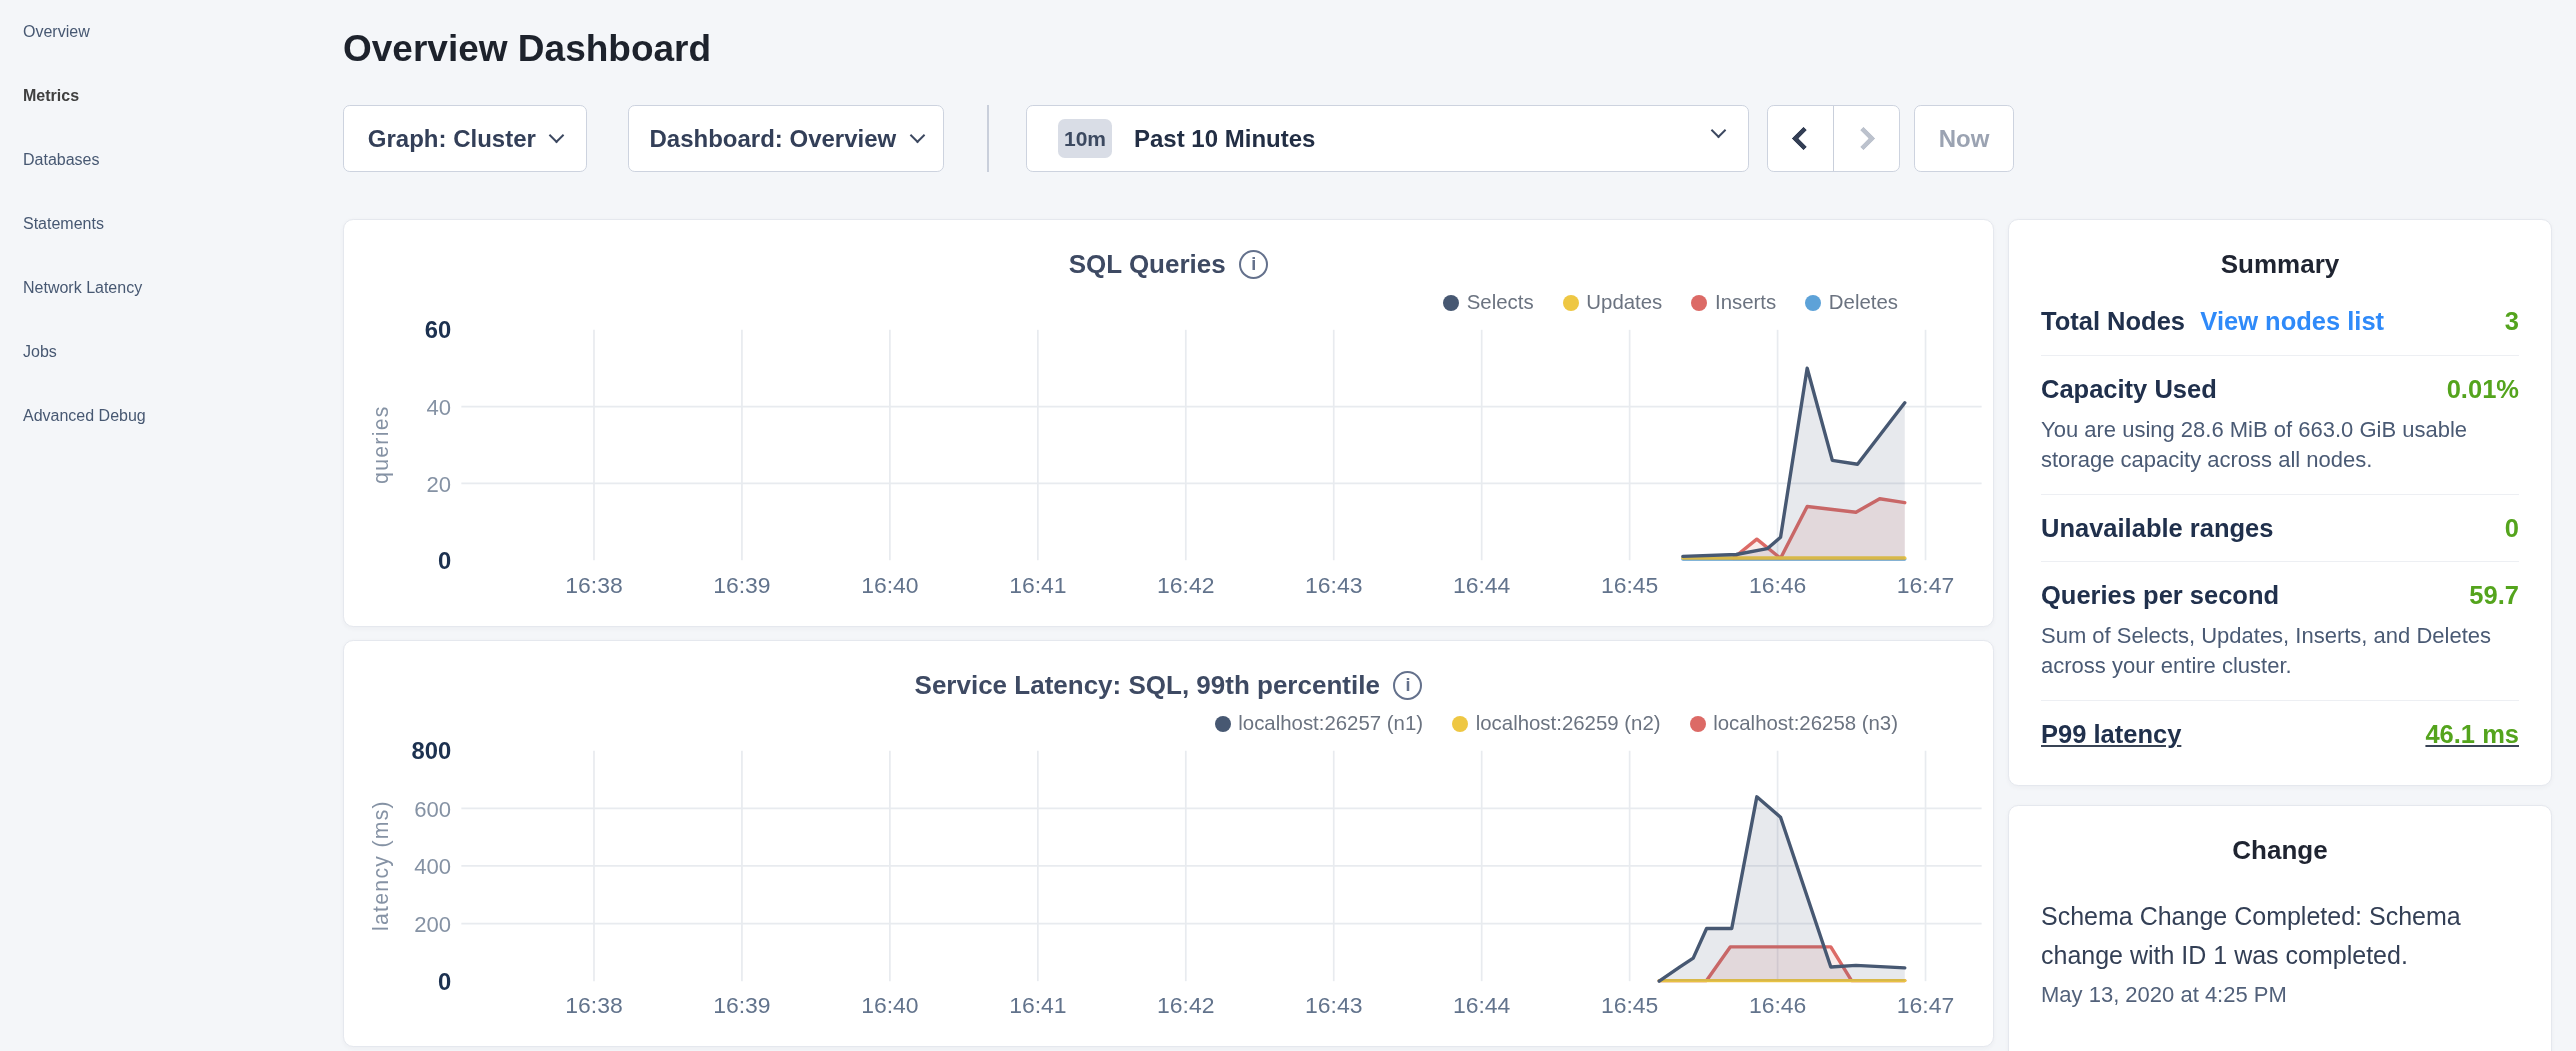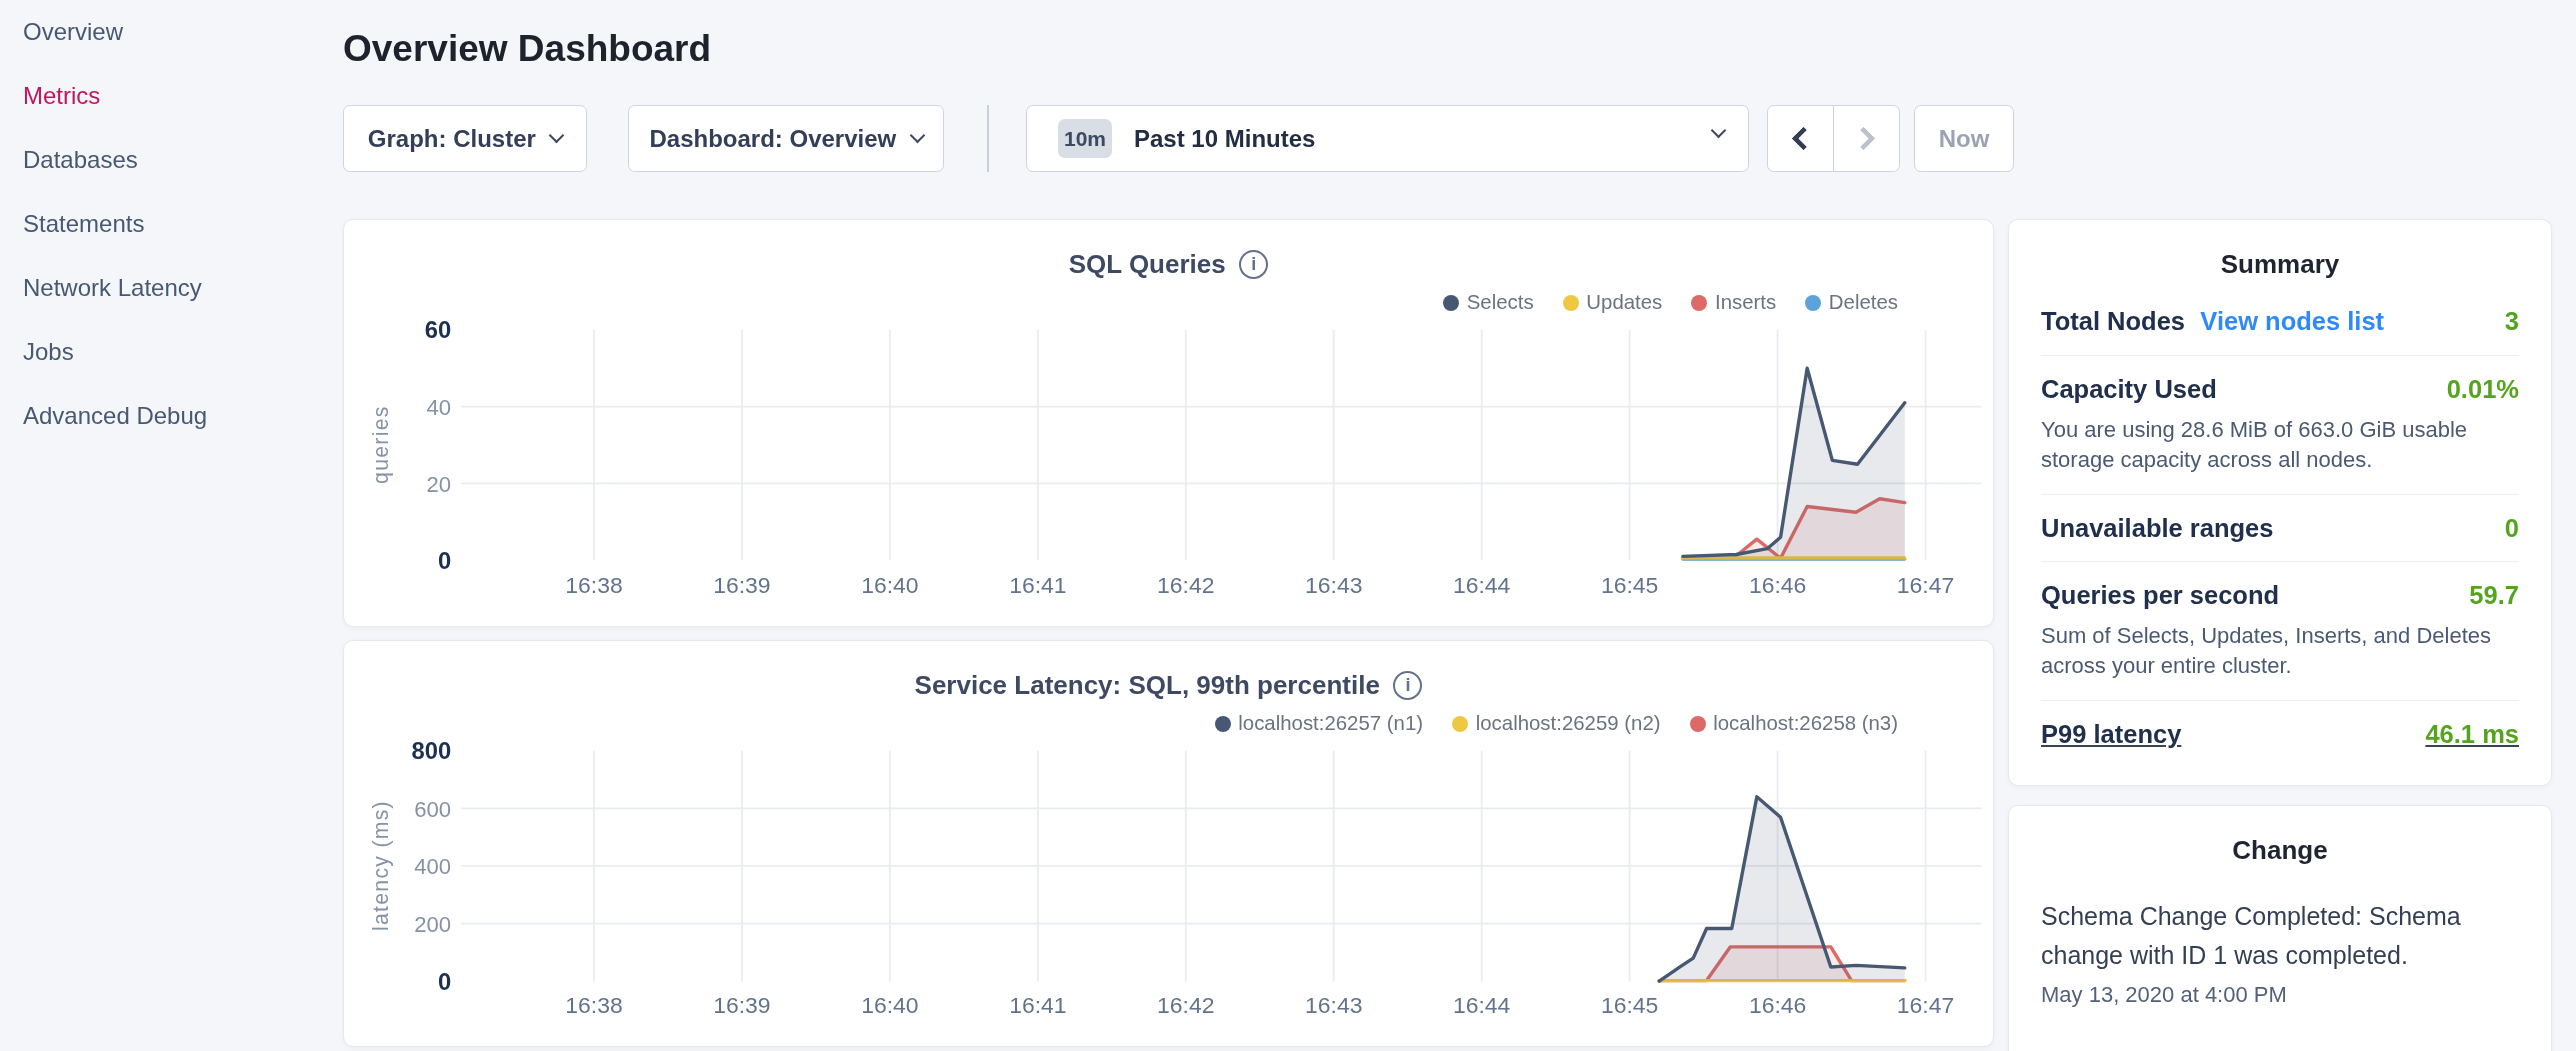--- a/index.html
+++ b/index.html
@@ -7,23 +7,23 @@
   body {
     background:#f4f6f9;
     font-family:"Liberation Sans", sans-serif;
     color:#394455;
     position:relative;
   }
   
   .sidebar { position:absolute; left:0; top:0; width:343px; height:1051px; padding:0 0 0 23px; }
   .side-item {
     height:64px; display:flex; align-items:center;
-    font-size:24px; font-weight:500; color:#475872; cursor:pointer;
+    font-size:16px; font-weight:500; color:#475872; cursor:pointer;
   }
-  .side-item.active { color:#be185d; font-weight:400; }
+  .side-item.active { color:#404040; font-weight:700; }
   
   .page-title { position:absolute; left:343px; top:28px; font-size:37px; font-weight:600; color:#1d222c; }
   
   .ctl { position:absolute; top:105px; height:67px; background:#fff;
          border:1.7px solid #cdd3df; border-radius:6.8px; display:flex; align-items:center; justify-content:center;
          font-size:24px; font-weight:700; color:#333f58; cursor:pointer; }
   .chev { display:inline-block; width:11px; height:11px; border-right:2.6px solid #3c4860; border-bottom:2.6px solid #3c4860;
           transform:rotate(45deg); margin-left:15.3px; margin-top:-6.8px; }
   .vdivider { position:absolute; left:987px; top:105px; width:1.7px; height:67px; background:#c9cfdb; }
   .time-sel { justify-content:flex-start; padding-left:31px; font-weight:700; color:#222e44; }
@@ -281,17 +281,17 @@
         </div>
       </div>
     </div>
 </div>
 
 <div class="card events-card">
   <div class="panel-title">Change</div>
   <div id="events-list">
       <div class="event-item">
         <div class="event-text">Schema Change Completed: Schema change with ID 1 was completed.</div>
-        <div class="event-time">May 13, 2020 at 4:00 PM</div>
+        <div class="event-time">May 13, 2020 at 4:25 PM</div>
       </div>
     </div>
 </div>
 
 
 </body></html>

